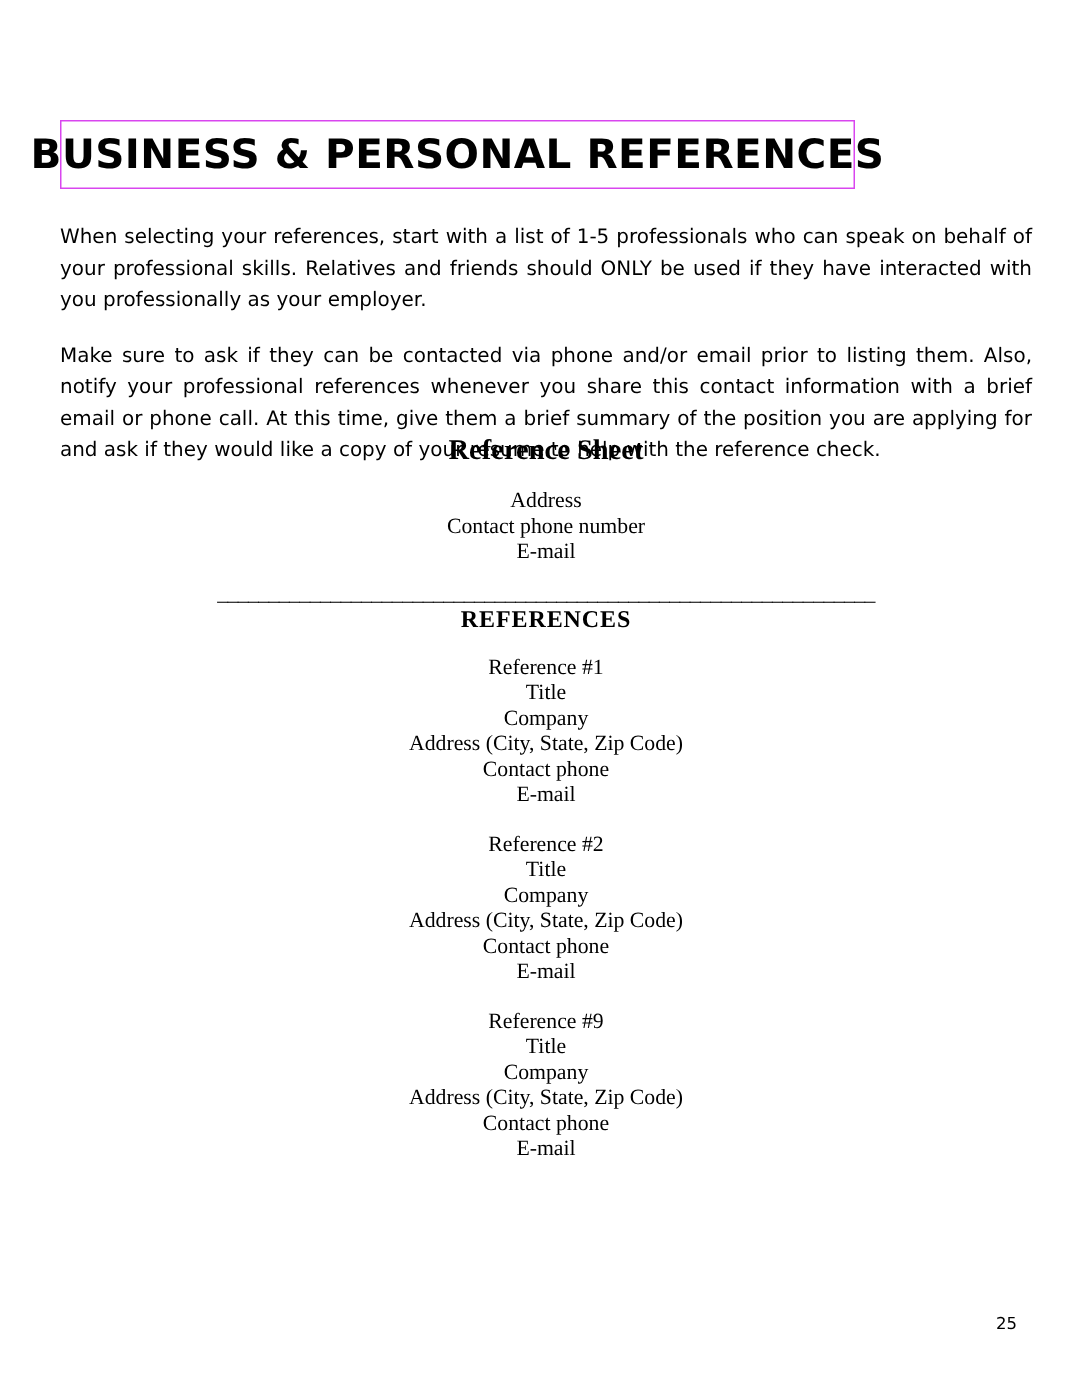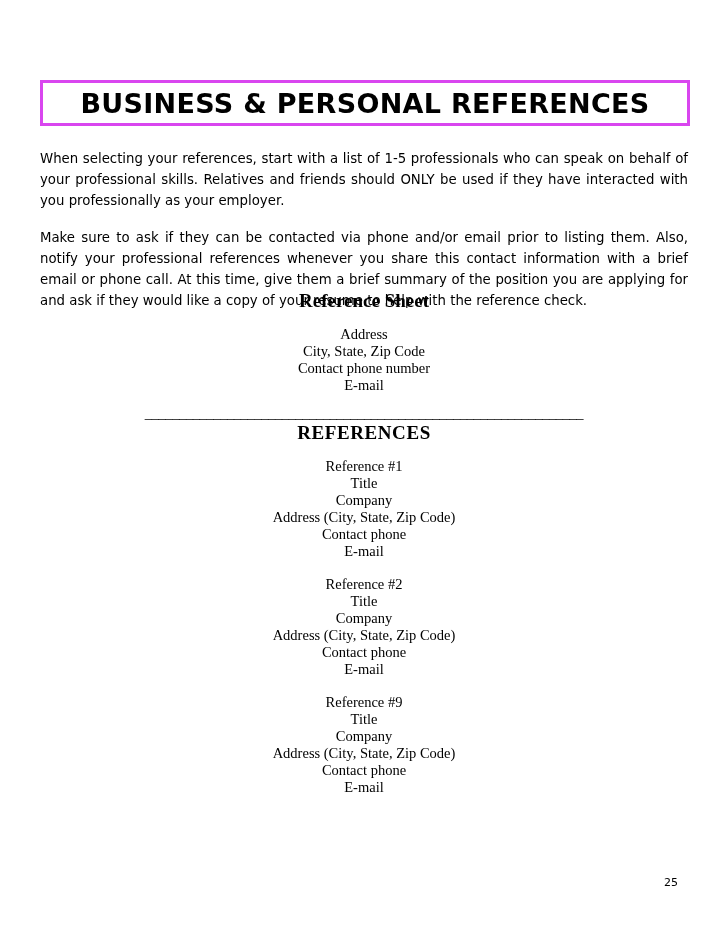--- a/index.html
+++ b/index.html
@@ -19,23 +19,23 @@
     width: 720px;
     height: 931px;
     box-sizing: border-box;
   }
 
   
   .title-banner {
     position: absolute;
     left: 40px;
     top: 80px;
-    width: 650px;
+    width: 530px;
     height: 46px;
-    border: 3px solid #d946ef;
+    border: 1px solid #d946ef;
     box-sizing: border-box;
     display: flex;
     align-items: center;
     justify-content: center;
   }
   .title-text {
     font-family: "DejaVu Sans", sans-serif;
     font-weight: bold;
     font-size: 27px;
     letter-spacing: 0.3px;
@@ -82,21 +82,21 @@
     margin: 14px auto 0 auto;
     width: 518px;
     font-size: 14.5px;
     line-height: 10px;
     letter-spacing: -0.4px;
     overflow: hidden;
     white-space: nowrap;
     height: 12px;
   }
   .references-heading {
-    font-size: 19px;
+    font-size: 16px;
     font-weight: bold;
     letter-spacing: 0.6px;
     margin-top: 2px;
     margin-bottom: 14px;
   }
   .ref-entry {
     font-size: 14.5px;
     line-height: 17px;
     margin-bottom: 16px;
   }
@@ -126,21 +126,20 @@
   <div class="intro">
     <p>When selecting your references, start with a list of 1-5 professionals who can speak on behalf of your professional skills. Relatives and friends should ONLY be used if they have interacted with you professionally as your employer.</p>
     <p>Make sure to ask if they can be contacted via phone and/or email prior to listing them. Also, notify your professional references whenever you share this contact information with a brief email or phone call. At this time, give them a brief summary of the position you are applying for and ask if they would like a copy of your resume to help with the reference check.</p>
   </div>
 
   <div class="sheet">
     <div class="sheet-title">Reference Sheet</div>
 
     <div class="owner-block">
       <div>Address</div>
-      <div>City, State, Zip Code</div>
       <div>Contact phone number</div>
       <div>E-mail</div>
     </div>
 
     <div class="divider-line">________________________________________________________________</div>
 
     <div class="references-heading">REFERENCES</div>
 
     <div class="ref-entry">
       <div>Reference #1</div>

